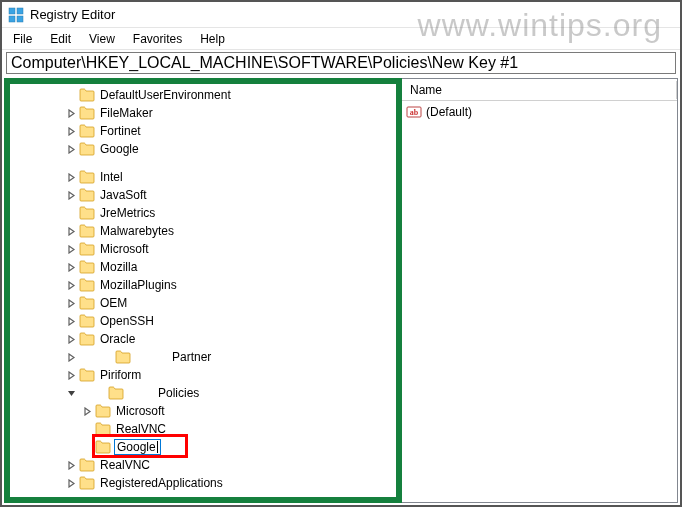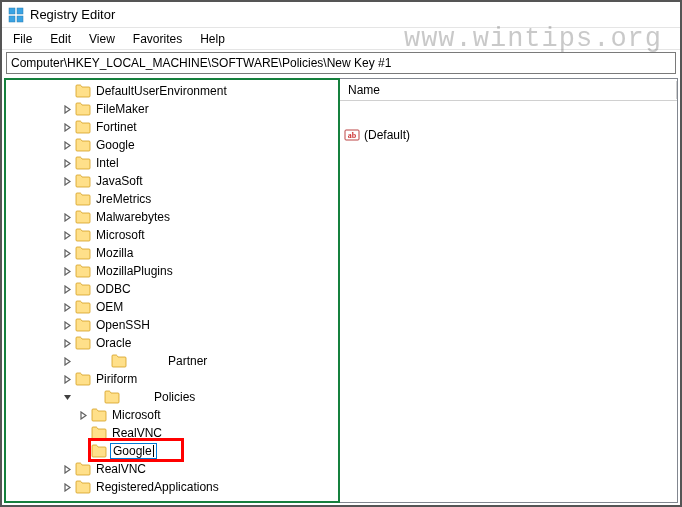--- a/index.html
+++ b/index.html
@@ -25,24 +25,24 @@
     position: relative;
   }
   .titlebar .app-icon {
     width: 16px; height: 16px;
     margin-right: 6px;
     display: inline-flex; align-items: center; justify-content: center;
   }
   .titlebar .title { font-size: 13px; }
   .watermark {
     position: absolute;
-    top: 22px;
+    top: 5px;
     right: 18px;
-    font-family: Liberation Mono, monospace;
-    font-size: 27px;
+    font-family: Liberation Sans, sans-serif;
+    font-size: 32px;
     color: rgba(100,100,100,0.35);
     letter-spacing: 1px;
     pointer-events: none;
     z-index: 50;
   }
   .menubar {
     display: flex;
     gap: 4px;
     padding: 2px 4px;
     height: 22px;
@@ -50,44 +50,43 @@
     border-bottom: 1px solid #e5e5e5;
   }
   .menubar .menu-item { padding: 2px 7px; cursor: default; }
   .addressbar {
     height: 22px;
     border: 1px solid #7a7a7a;
     margin: 2px 4px;
     display: flex;
     align-items: center;
     padding: 0 4px;
-    font-size: 12px;
+    font-size: 16px;
     background: #fff;
   }
   .panes {
     position: absolute;
     top: 76px; left: 2px; right: 2px; bottom: 2px;
     display: flex;
   }
   .tree-pane {
-    width: 336px;
-    border: 2px solid #15803d;
+    width: 398px;
+    border: 6px solid #15803d;
     background: #fff;
     overflow-y: scroll;
     overflow-x: hidden;
     position: relative;
   }
   .list-pane {
     flex: 1;
     border: 1px solid #828790;
     border-left: none;
     background: #fff;
     display: flex;
     flex-direction: column;
-    gap: 23px;
   }
   .list-header {
     display: flex;
     border-bottom: 1px solid #d0d0d0;
     background: #fff;
     height: 22px;
     align-items: center;
   }
   .list-header .col {
     padding: 2px 8px;
@@ -215,21 +214,21 @@
               <path d="M2 1 L7 4.5 L2 8 Z" fill="none" stroke="#606060" stroke-width="1.2"></path>
             </svg>
           </span>
           <span class="folder-icon">
             <svg width="16" height="14" viewBox="0 0 16 14">
               <path d="M1 3 L1 12 Q1 13 2 13 L14 13 Q15 13 15 12 L15 4 Q15 3 14 3 L7 3 L6 1.5 Q5.7 1 5 1 L2 1 Q1 1 1 2 Z" fill="#ffe08a" stroke="#d4a020" stroke-width="0.8"></path>
             </svg>
           </span>
           <span class="tree-label">Google</span>
         </div>
-        <div class="tree-row" style="padding-left: 54px;">
+        <div class="tree-row" style="padding-left: 54px; margin-top: 10px;">
           <span class="expander">
             <svg width="9" height="9" viewBox="0 0 9 9">
               <path d="M2 1 L7 4.5 L2 8 Z" fill="none" stroke="#606060" stroke-width="1.2"></path>
             </svg>
           </span>
           <span class="folder-icon">
             <svg width="16" height="14" viewBox="0 0 16 14">
               <path d="M1 3 L1 12 Q1 13 2 13 L14 13 Q15 13 15 12 L15 4 Q15 3 14 3 L7 3 L6 1.5 Q5.7 1 5 1 L2 1 Q1 1 1 2 Z" fill="#ffe08a" stroke="#d4a020" stroke-width="0.8"></path>
             </svg>
           </span>
@@ -301,33 +300,20 @@
             <svg width="9" height="9" viewBox="0 0 9 9">
               <path d="M2 1 L7 4.5 L2 8 Z" fill="none" stroke="#606060" stroke-width="1.2"></path>
             </svg>
           </span>
           <span class="folder-icon">
             <svg width="16" height="14" viewBox="0 0 16 14">
               <path d="M1 3 L1 12 Q1 13 2 13 L14 13 Q15 13 15 12 L15 4 Q15 3 14 3 L7 3 L6 1.5 Q5.7 1 5 1 L2 1 Q1 1 1 2 Z" fill="#ffe08a" stroke="#d4a020" stroke-width="0.8"></path>
             </svg>
           </span>
           <span class="tree-label">MozillaPlugins</span>
-        </div>
-        <div class="tree-row" style="padding-left: 54px;">
-          <span class="expander">
-            <svg width="9" height="9" viewBox="0 0 9 9">
-              <path d="M2 1 L7 4.5 L2 8 Z" fill="none" stroke="#606060" stroke-width="1.2"></path>
-            </svg>
-          </span>
-          <span class="folder-icon">
-            <svg width="16" height="14" viewBox="0 0 16 14">
-              <path d="M1 3 L1 12 Q1 13 2 13 L14 13 Q15 13 15 12 L15 4 Q15 3 14 3 L7 3 L6 1.5 Q5.7 1 5 1 L2 1 Q1 1 1 2 Z" fill="#ffe08a" stroke="#d4a020" stroke-width="0.8"></path>
-            </svg>
-          </span>
-          <span class="tree-label">ODBC</span>
         </div>
         <div class="tree-row" style="padding-left: 54px;">
           <span class="expander">
             <svg width="9" height="9" viewBox="0 0 9 9">
               <path d="M2 1 L7 4.5 L2 8 Z" fill="none" stroke="#606060" stroke-width="1.2"></path>
             </svg>
           </span>
           <span class="folder-icon">
             <svg width="16" height="14" viewBox="0 0 16 14">
               <path d="M1 3 L1 12 Q1 13 2 13 L14 13 Q15 13 15 12 L15 4 Q15 3 14 3 L7 3 L6 1.5 Q5.7 1 5 1 L2 1 Q1 1 1 2 Z" fill="#ffe08a" stroke="#d4a020" stroke-width="0.8"></path>

